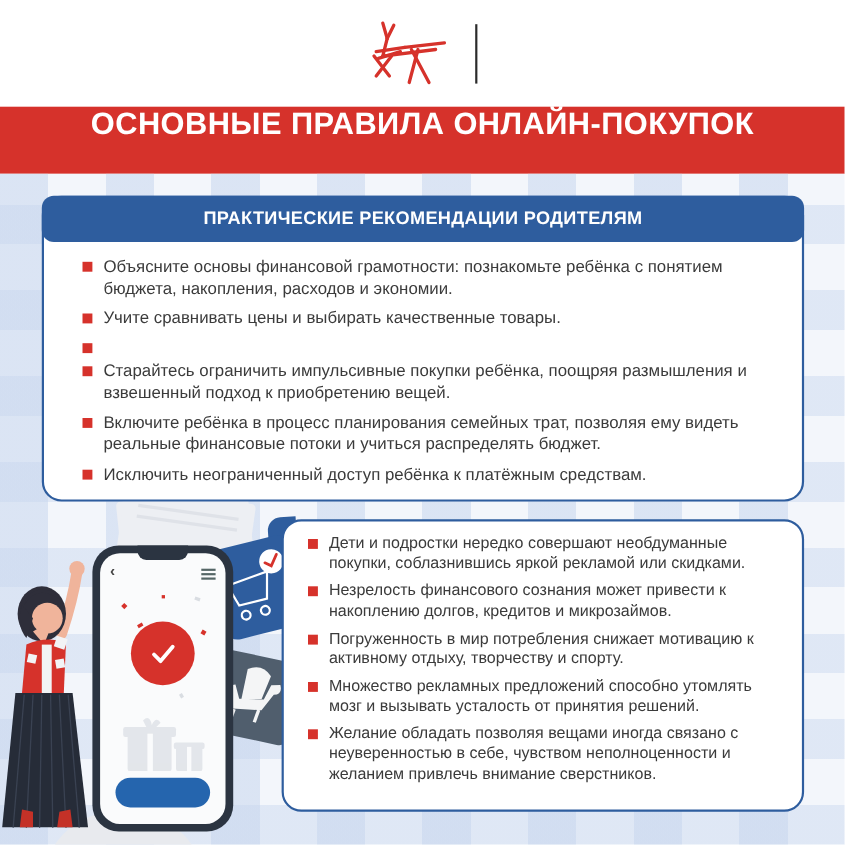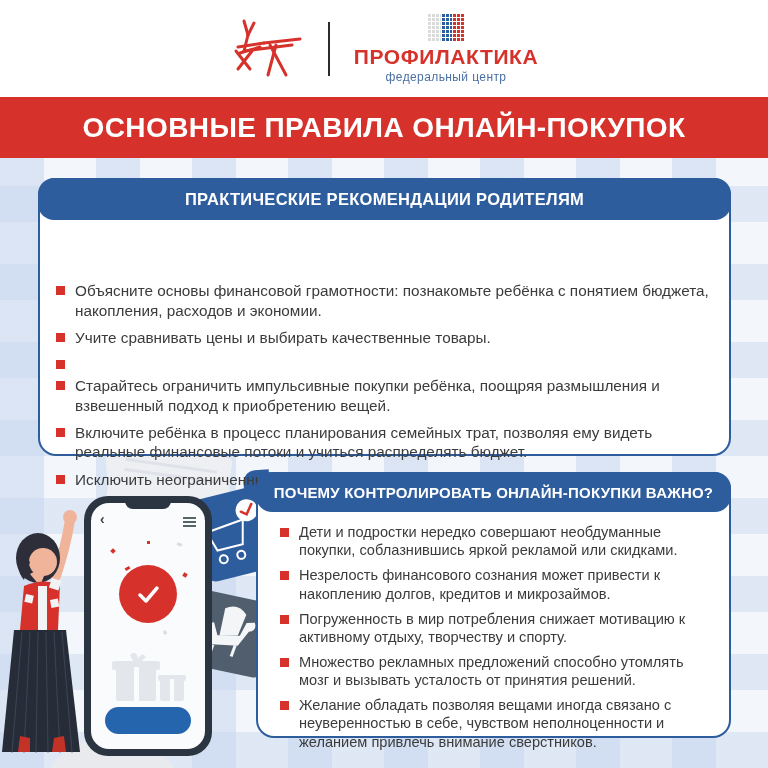--- a/index.html
+++ b/index.html
@@ -20,42 +20,42 @@
         repeating-linear-gradient(0deg,#fff 0 1px,transparent 1px 4px),
         repeating-linear-gradient(90deg,#fff 0 1px,transparent 1px 4px); }
   .flag-seg.gray { width:14px; background-color:#d9dbdd; }
   .flag-seg.blue { width:11px; background-color:#2e5d9e; }
   .flag-seg.red  { width:13px; background-color:#d6322b; }
   .brand-name { color:#d6322b; font-weight:bold; font-size:21px; letter-spacing:0.6px; }
   .brand-sub  { color:#4a6fa5; font-size:12px; margin-top:1px; letter-spacing:0.4px; }
 
   
   .banner { position:absolute; top:97px; left:0; width:768px; height:61px; background:#d6322b;
-            display:flex; align-items:center; justify-content:center; }
+            display:flex; justify-content:center; }
   .banner-title { color:#fff; font-size:28px; font-weight:bold; letter-spacing:0.4px; }
 
   
   .content { position:absolute; top:158px; left:0; width:768px; height:610px;
              background-color:#f3f6fb;
              background-image:
                repeating-linear-gradient(90deg, rgba(199,214,238,0.55) 0 44px, rgba(255,255,255,0) 44px 96px),
                repeating-linear-gradient(0deg, rgba(199,214,238,0.45) 0 36px, rgba(255,255,255,0) 36px 78px); }
 
   
   .card { position:absolute; background:#fff; border:2px solid #2e5d9e; border-radius:18px; z-index:5; }
   .card-header { background:#2e5d9e; border-radius:16px; margin:-2px -2px 0 -2px;
                  color:#fff; font-weight:bold; text-align:center;
                  display:flex; align-items:center; justify-content:center; }
   .card1 { left:38px; top:20px; width:693px; height:278px; }
-  .card1 .card-header { height:42px; font-size:16.5px; letter-spacing:0.3px; }
+  .card1 .card-header { height:42px; font-size:16.5px; letter-spacing:0.3px;border-radius:11px; }
   .card2 { left:256px; top:314px; width:475px; height:266px; }
   .card2 .card-header { height:40px; font-size:15px; letter-spacing:0.2px; }
 
   ul.bullets { list-style:none; }
-  .card1 ul.bullets { padding:13px 18px 0 16px;margin-top:48px; }
+  .card1 ul.bullets { padding:13px 18px 0 35px; }
   .card2 ul.bullets { padding:11px 16px 0 22px; }
   li.bullet-item { display:flex; align-items:flex-start; color:#3b3b3b; }
   .card1 li.bullet-item { font-size:15.3px; line-height:1.28; margin-bottom:7.5px; }
   .card2 li.bullet-item { font-size:14.6px; line-height:1.26; margin-bottom:6.5px; }
   .sq { flex:0 0 auto; width:9px; height:9px; background:#d6322b; margin:5px 10px 0 0; }
 
   
   .illu { position:absolute; left:0; top:290px; width:290px; height:320px; z-index:1; }
   .paper { position:absolute; background:#edeff3; border-radius:4px; }
   .paper1 { left:108px; top:2px; width:120px; height:78px; transform:rotate(8deg); }
@@ -112,29 +112,20 @@
         <path d="M10 36 L30 30"></path>
         <path d="M6 34 L20 52"></path>
         <path d="M22 34 L8 52"></path>
         <path d="M14 34 L62 28"></path>
         <path d="M34 26 L70 22"></path>
         <path d="M40 28 L56 58"></path>
         <path d="M46 28 L38 58"></path>
       </g>
     </svg>
     <div class="logo-divider"></div>
-    <div class="brand">
-      <div class="flag-mosaic">
-        <div class="flag-seg gray"></div>
-          <div class="flag-seg blue"></div>
-          <div class="flag-seg red"></div>
-      </div>
-      <div class="brand-name">ПРОФИЛАКТИКА</div>
-      <div class="brand-sub">федеральный центр</div>
-    </div>
   </header>
 
   <div class="banner">
     <h1 class="banner-title">ОСНОВНЫЕ ПРАВИЛА ОНЛАЙН-ПОКУПОК</h1>
   </div>
 
   <main class="content">
 
     <div class="illu">
       <div class="paper paper2"></div>
@@ -258,21 +249,20 @@
             <span>Включите ребёнка в процесс планирования семейных трат, позволяя ему видеть реальные финансовые потоки и учиться распределять бюджет.</span>
           </li>
         <li class="bullet-item">
             <span class="sq"></span>
             <span>Исключить неограниченный доступ ребёнка к платёжным средствам.</span>
           </li>
       </ul>
     </section>
 
     <section class="card card2">
-      <div class="card-header">ПОЧЕМУ КОНТРОЛИРОВАТЬ ОНЛАЙН-ПОКУПКИ ВАЖНО?</div>
       <ul class="bullets">
         <li class="bullet-item">
             <span class="sq"></span>
             <span>Дети и подростки нередко совершают необдуманные покупки, соблазнившись яркой рекламой или скидками.</span>
           </li>
         <li class="bullet-item">
             <span class="sq"></span>
             <span>Незрелость финансового сознания может привести к накоплению долгов, кредитов и микрозаймов.</span>
           </li>
         <li class="bullet-item">

